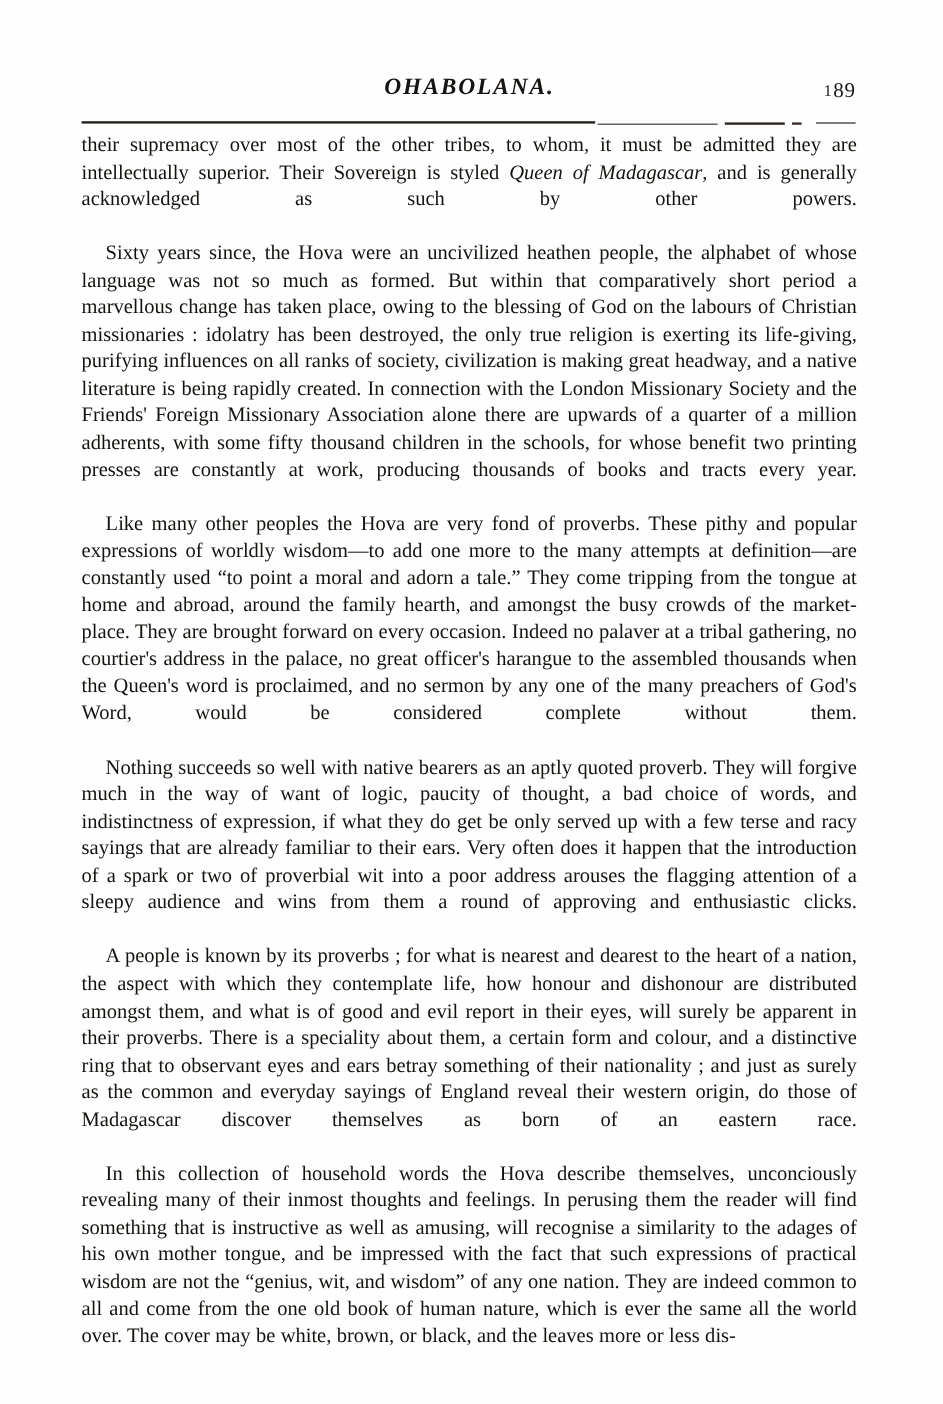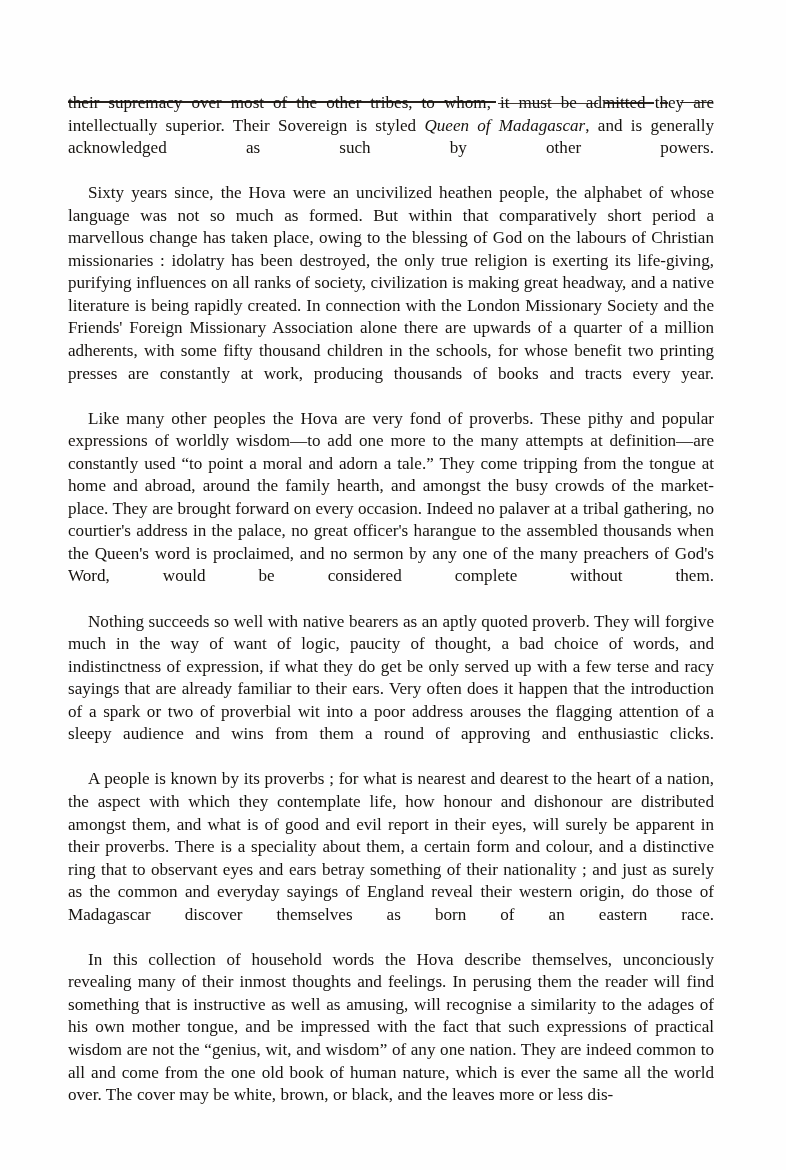--- a/index.html
+++ b/index.html
@@ -75,21 +75,21 @@
   .head-rule span.seg1 { left: 0;     width: 428px; }
   .head-rule span.seg2 { left: 430px; width: 100px; top: 1.5px; height: 1.4px; background:#423a33;}
   .head-rule span.seg3 { left: 536px; width: 50px;  top: 1.2px; height: 1.5px; background:#2e2823;}
   .head-rule span.seg4 { left: 592px; width: 8px;   top: 1.2px; height: 1.6px; background:#3a332d;}
   .head-rule span.seg5 { left: 612px; width: 33px;  top: 0.6px; height: 1.6px; background:#2a2520;}
 
   
   .body-text {
     position: absolute;
     left: 68px;
-    top: 92px;
+    top: 110px;
     width: 646px;
   }
   .body-text p {
     margin: 0;
     font-size: 17.1px;
     line-height: 22.55px;
     text-align: justify;
     text-indent: 20px;
     word-spacing: 0.2px;
     -webkit-font-smoothing: none;
@@ -108,20 +108,24 @@
   }
   .body-text p.last-ragged::after {
     display: none;
   }
 </style>
 </head>
 <body>
 
 <div class="page">
 
+  <div class="running-head">
+    <div class="head-title">OHABOLANA.</div>
+    <div class="head-folio"><span class="lead">1</span><span>89</span></div>
+  </div>
 
   <div class="head-rule">
     <span class="seg1"></span>
     <span class="seg2"></span>
     <span class="seg3"></span>
     <span class="seg4"></span>
     <span class="seg5"></span>
   </div>
 
   <div class="body-text">

